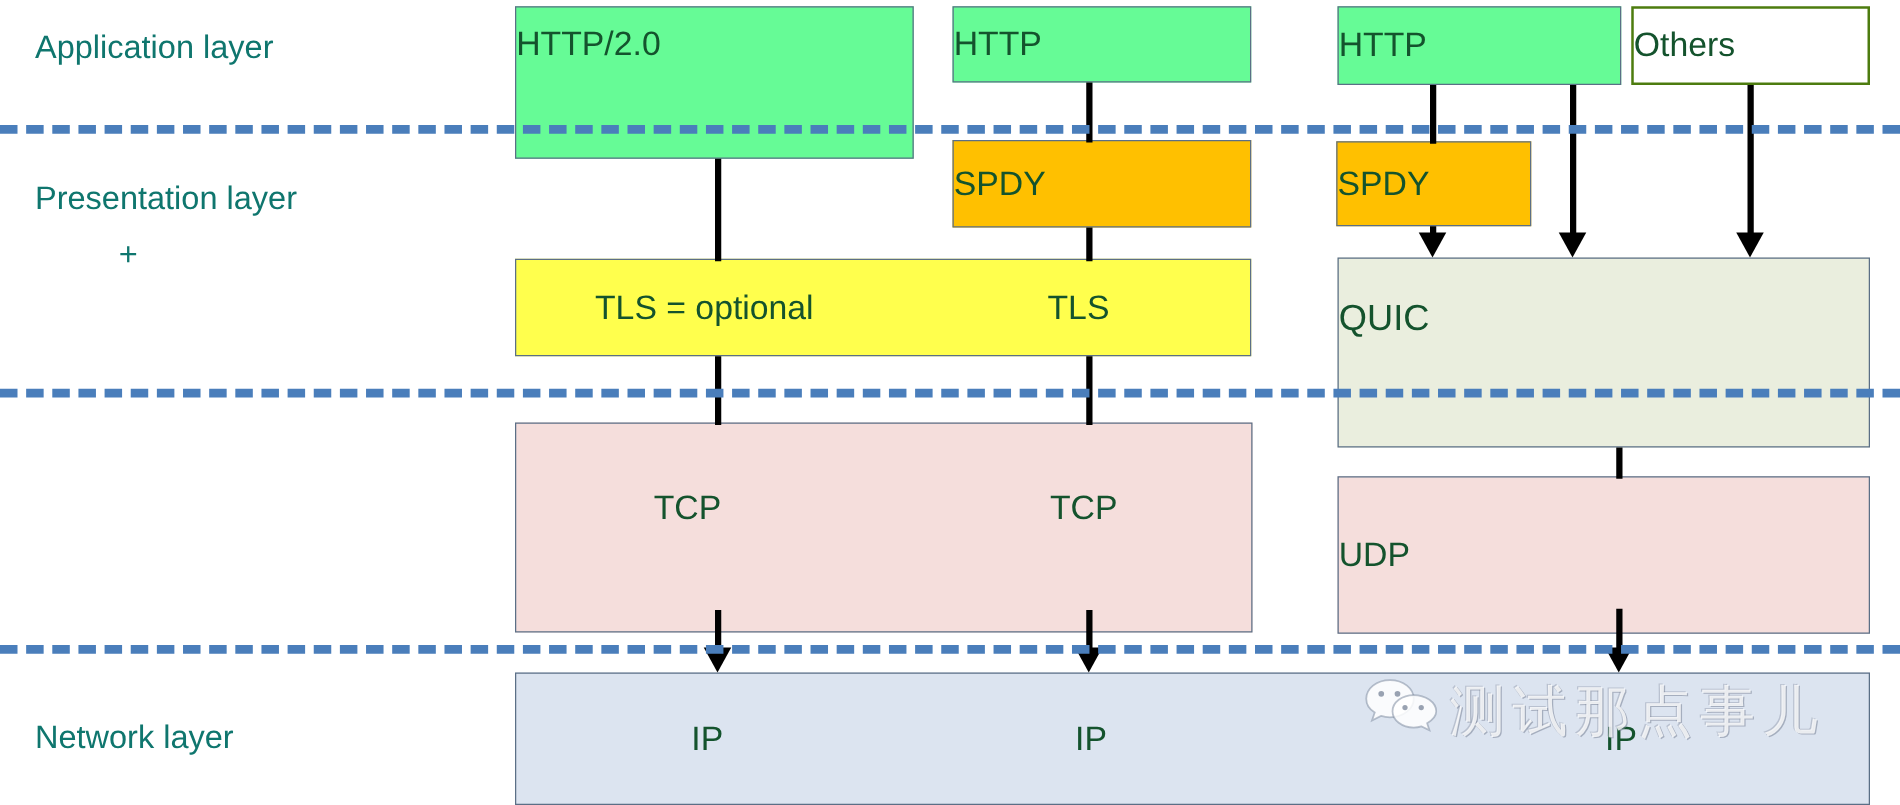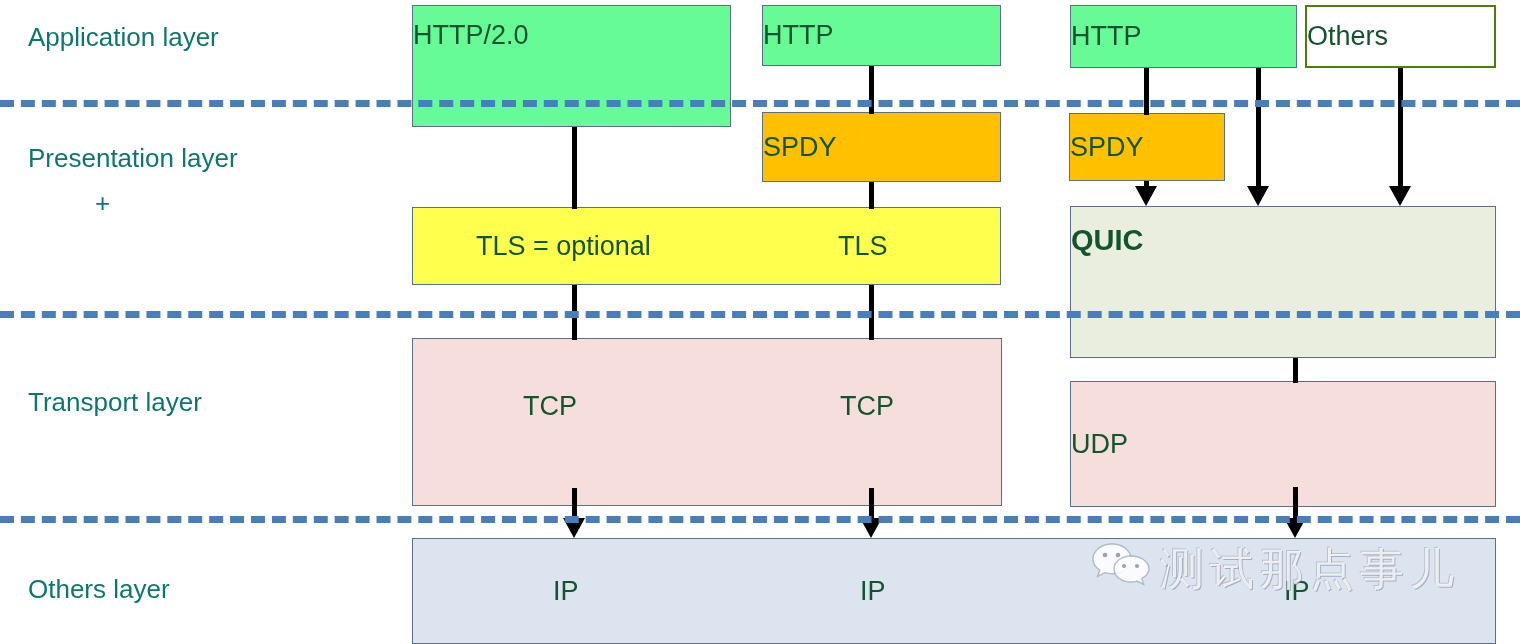--- a/index.html
+++ b/index.html
@@ -77,22 +77,21 @@
   #wm-logo{margin-right:10px;}
 </style>
 </head>
 <body>
 
 <div id="stage">
 
   <div class="lbl" style="left:28px;top:24px;">Application layer</div>
   <div class="lbl" style="left:28px;top:145px;">Presentation layer</div>
   <div class="lbl" style="left:95px;top:190px;">+</div>
-  <div class="lbl" style="left:28px;top:389px;">Transport layer</div>
-  <div class="lbl" style="left:28px;top:576px;">Others layer</div>
+  <div class="lbl" style="left:28px;top:576px;">Network layer</div>
 
   <div class="vline" style="left:572px;top:127px;height:82px;"></div>
 
   <div class="vline" style="left:572px;top:285px;height:55px;"></div>
 
   <div class="vline" style="left:572px;top:488px;height:36px;"></div>
   <div class="arrowhead" style="left:563px;top:518px;"></div>
 
   <div class="vline" style="left:869px;top:66px;height:48px;"></div>
 
@@ -138,21 +137,21 @@
   </div>
   <div class="node" style="left:1069px;top:113px;width:156px;height:68px;background:#FFC000;border:1px solid #5B6F86;">
     <span>SPDY</span>
   </div>
 
   <div class="node" style="left:412px;top:207px;width:589px;height:78px;background:#FFFF4D;border:1px solid #5B6F86;">
     <span style="position:absolute;left:16px;margin-left:47px;">TLS = optional</span>
     <span style="position:absolute;left:425px;">TLS</span>
   </div>
 
-  <div class="node" style="left:1070px;top:206px;width:426px;height:152px;background:#EAEEDE;border:1px solid #5B6F86;align-items:flex-start;padding-top:19px;font-weight:bold;font-size:29px;">
+  <div class="node" style="left:1070px;top:206px;width:426px;height:152px;background:#EAEEDE;border:1px solid #5B6F86;align-items:flex-start;padding-top:34px;font-weight:normal;font-size:29px;">
     <span>QUIC</span>
   </div>
 
   <div class="node" style="left:412px;top:338px;width:590px;height:168px;background:#F5DEDC;border:1px solid #5B6F86;">
     <span style="position:absolute;left:110px;top:54px;">TCP</span>
     <span style="position:absolute;left:427px;top:54px;">TCP</span>
   </div>
 
   <div class="node" style="left:1070px;top:381px;width:426px;height:126px;background:#F5DEDC;border:1px solid #5B6F86;">
     <span>UDP</span>

